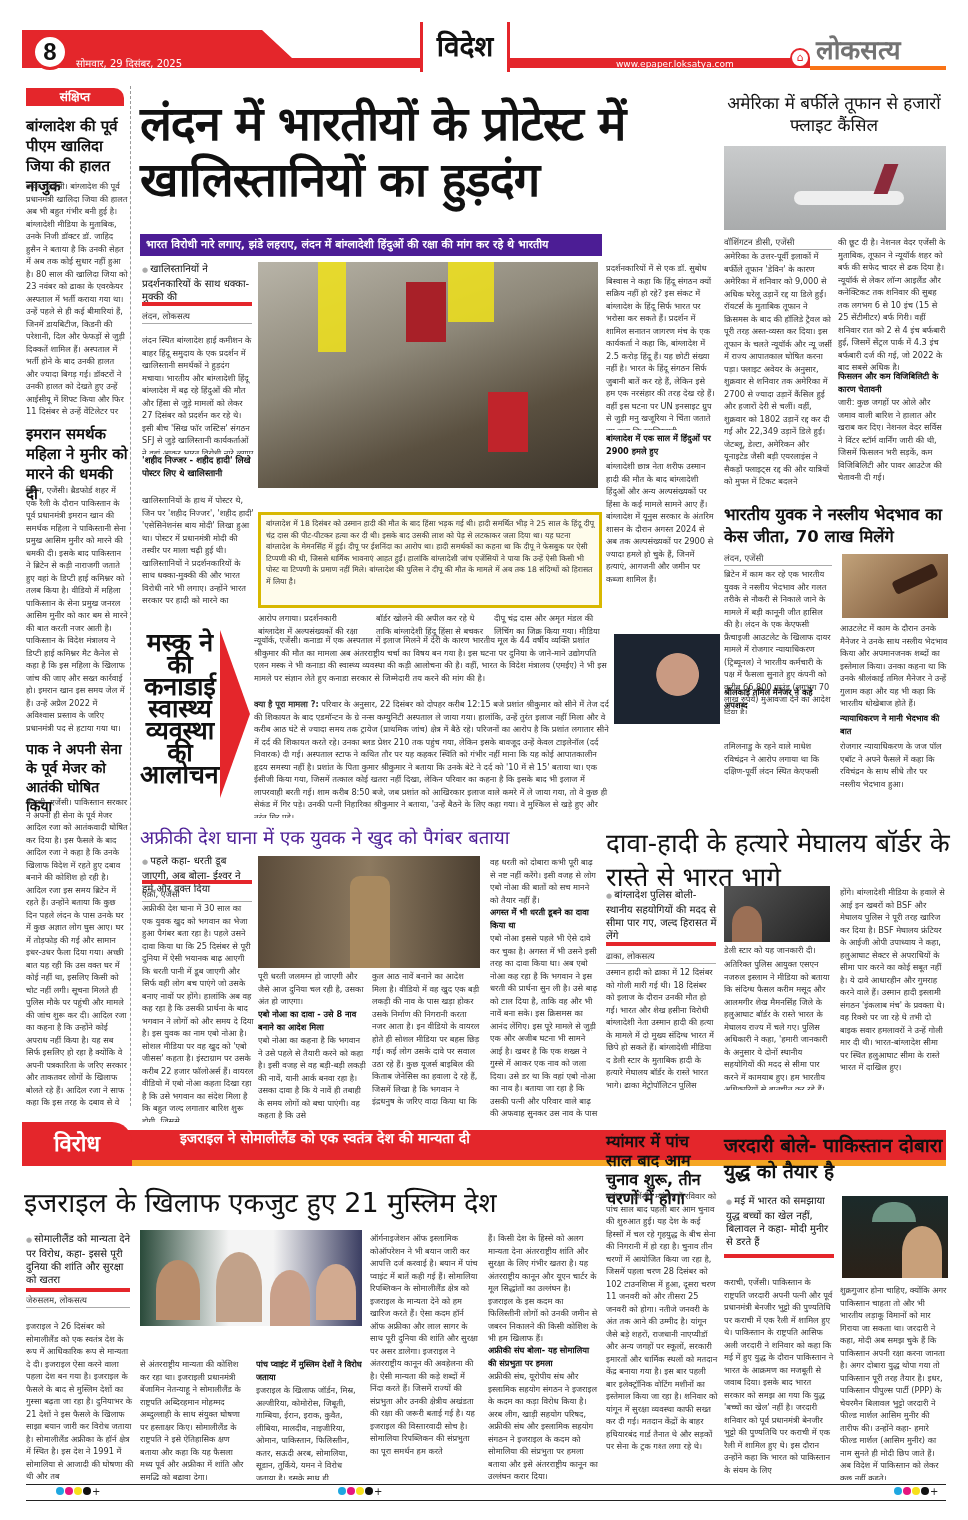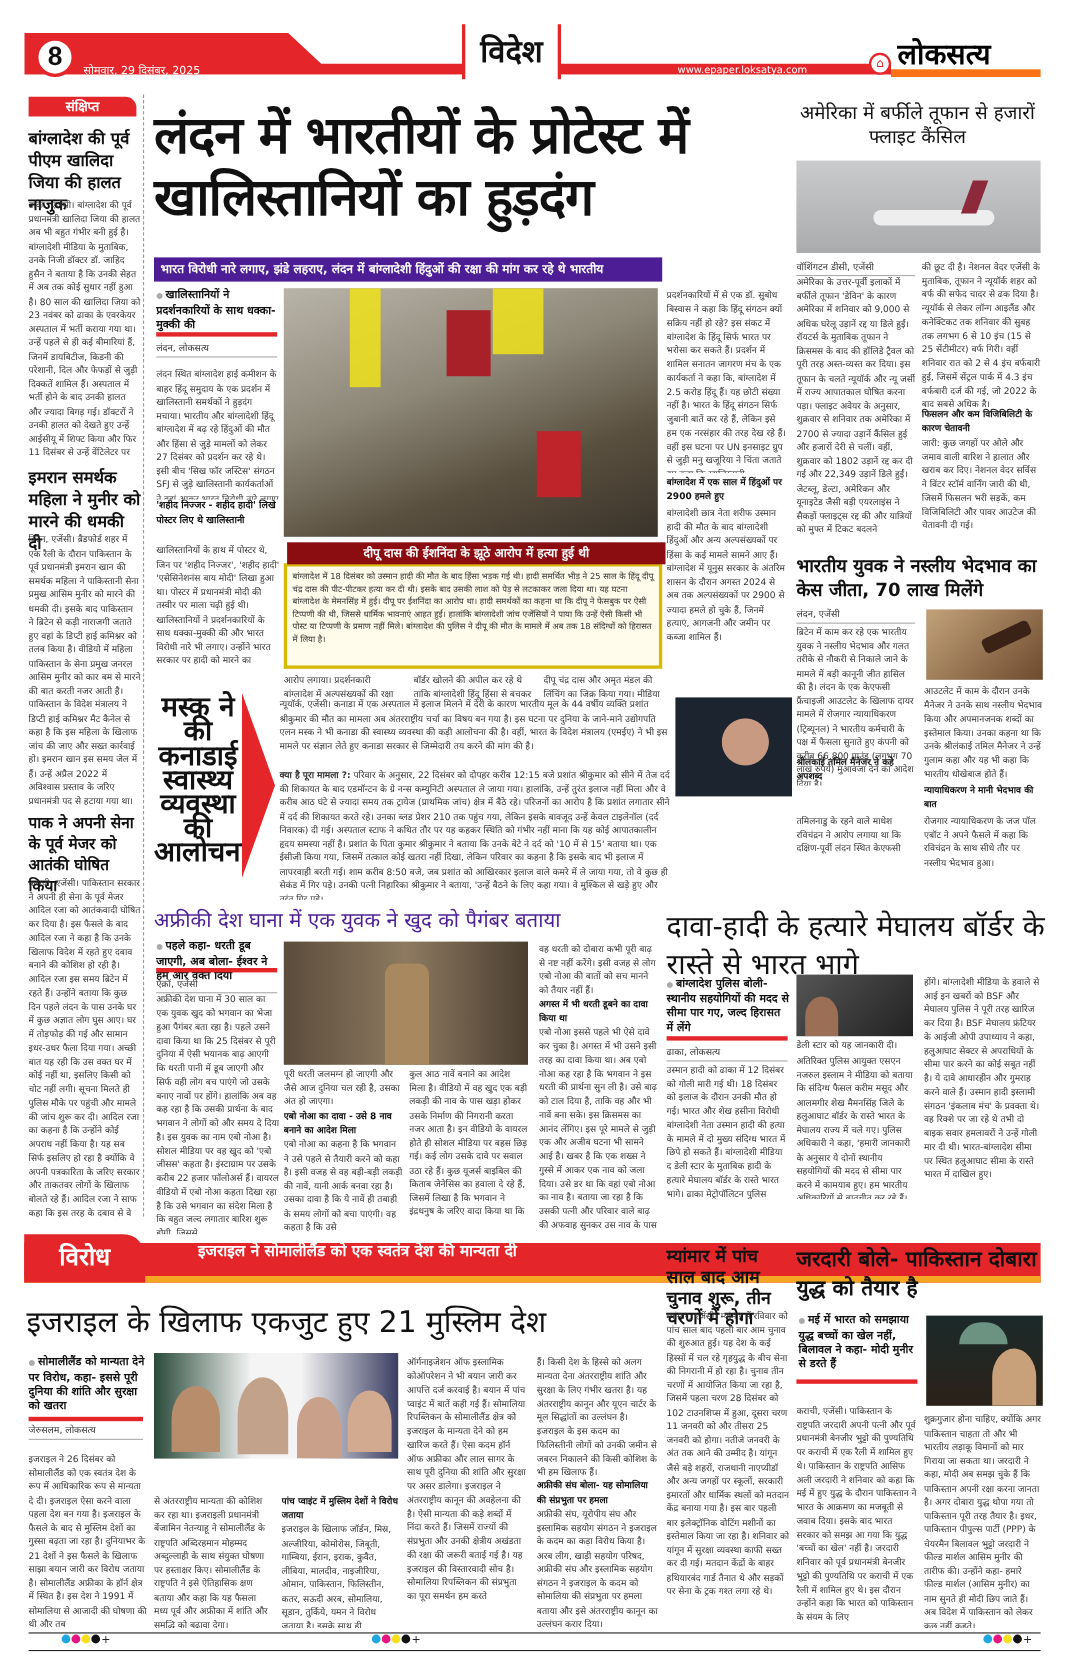--- a/index.html
+++ b/index.html
@@ -4,29 +4,29 @@
 <style>
 *{box-sizing:border-box;margin:0;padding:0}
 body{width:968px;height:1520px;background:#fff;font-family:"DejaVu Sans",sans-serif;color:#222;position:relative;overflow:hidden}
 .abs{position:absolute}
 .hdr-bar{left:22px;top:30px;width:920px;height:38px;}
 .red{background:#e4262b}
 .pg-circle{left:32px;top:34px;width:36px;height:36px;border-radius:50%;background:#fff;border:3px solid #e4262b;font:bold 24px "Liberation Sans",sans-serif;text-align:center;line-height:30px;color:#111}
 .hdr-date{left:76px;top:56px;font-size:10px;color:#fff;font-weight:normal}
 .hdr-sec{left:420px;top:22px;width:90px;height:50px;background:#fff;border-left:3px solid #e4262b;border-right:3px solid #e4262b;font:bold 28px "DejaVu Sans",sans-serif;text-align:center;line-height:50px;color:#111}
 .hdr-url{left:616px;top:59px;font-size:9px;color:#fff;font-weight:normal}
-.logo{left:810px;top:30px;width:136px;height:40px;background:#fff;font:bold 26px "DejaVu Sans",sans-serif;color:#000000;line-height:40px;padding-left:6px;border-bottom:7px solid #f97316}
+.logo{left:810px;top:30px;width:136px;height:40px;background:#fff;font:bold 26px "DejaVu Sans",sans-serif;color:#737373;line-height:40px;padding-left:6px;border-bottom:4px solid #f97316}
 .logo-icon{left:790px;top:48px;width:20px;height:20px;border-radius:50%;background:#fff;border:2px solid #e4262b;color:#e4262b;font-size:11px;text-align:center;line-height:15px}
 .col-rule{border-left:1px dashed #999}
 .sankship{left:26px;top:88px;width:98px;height:18px;background:#e4262b;color:#fff;font-weight:bold;font-size:12px;text-align:center;line-height:18px;border-radius:0 10px 0 0}
 .h-side{font-weight:bold;font-size:15px;line-height:20px;color:#111}
 .txt{font-size:8.2px;line-height:12.5px;color:#333;overflow:hidden}
 .main-head{left:140px;top:96px;width:570px;font:bold 47px "DejaVu Sans",sans-serif;line-height:56px;color:#111;letter-spacing:-1px}
 .subbar{left:140px;top:234px;width:462px;height:22px;background:#4c1d95;color:#fff;font-weight:bold;font-size:11px;line-height:22px;padding-left:6px;white-space:nowrap;overflow:hidden}
-.bullet{font-weight:bold;font-size:10px;line-height:13px;color:#111}
+.bullet{font-weight:normal;font-size:10px;line-height:13px;color:#111}
 .bullet:before{content:"● ";color:#aaa;font-size:7px}
 .redline{height:4px;background:#e4262b}
 .dateline{font-size:8.5px;color:#333;border-bottom:1px solid #aaa;padding-bottom:2px}
 .photo{background:#777;overflow:hidden}
 .boxcap{left:258px;top:492px;width:344px;height:112px;border:3px solid #d8b800;background:#fffceb}
 .boxcap-title{background:#8b0d12;color:#fff;font-weight:bold;font-size:11px;line-height:20px;text-align:center;position:absolute;left:0;top:-22px;width:344px}
 .side-title{font-weight:bold;font-size:25px;line-height:22px;color:#111}
 .redarrow{width:0;height:0;border-top:96px solid transparent;border-bottom:96px solid transparent;border-left:80px solid #e4262b}
 .sub-bold{font-weight:bold;color:#111}
 .virodh-bar{left:22px;top:1130px;width:924px;height:36px;background:#e4262b;border-bottom:6px solid #f5a623}
@@ -67,21 +67,20 @@
 <div class="abs txt sub-bold" style="left:142px;top:454px;width:112px;height:38px;font-size:8.6px">'शहीद निज्जर - शहीद हादी' लिखे पोस्टर लिए थे खालिस्तानी</div>
 <div class="abs txt" style="left:142px;top:494px;width:112px;height:118px">खालिस्तानियों के हाथ में पोस्टर थे, जिन पर 'शहीद निज्जर', 'शहीद हादी' 'एसेसिनेशनंस बाय मोदी' लिखा हुआ था। पोस्टर में प्रधानमंत्री मोदी की तस्वीर पर माला चढ़ी हुई थी। खालिस्तानियों ने प्रदर्शनकारियों के साथ धक्का-मुक्की की और भारत विरोधी नारे भी लगाए। उन्होंने भारत सरकार पर हादी को मारने का</div>
 
 <div class="abs photo" style="left:258px;top:262px;width:340px;height:226px;background:linear-gradient(160deg,#b8b4a8 0%,#8d8778 40%,#5a5040 70%,#3a332a 100%)">
   <div style="position:absolute;left:60px;top:0;width:28px;height:90px;background:#f0e21a;opacity:.85"></div>
   <div style="position:absolute;left:190px;top:0;width:46px;height:60px;background:#f0e21a;opacity:.85"></div>
   <div style="position:absolute;left:148px;top:20px;width:40px;height:60px;background:#a82028"></div>
   <div style="position:absolute;left:230px;top:130px;width:40px;height:60px;background:#c0242b"></div>
 </div>
 <div class="abs boxcap" style="top:512px;height:96px">
-  <div class="boxcap-title">दीपू दास की ईशनिंदा के झूठे आरोप में हत्या हुई थी</div>
   <div class="txt" style="padding:3px 5px;font-size:7.6px;line-height:11.5px;height:90px">बांग्लादेश में 18 दिसंबर को उस्मान हादी की मौत के बाद हिंसा भड़क गई थी। हादी समर्थित भीड़ ने 25 साल के हिंदू दीपू चंद्र दास की पीट-पीटकर हत्या कर दी थी। इसके बाद उसकी लाश को पेड़ से लटकाकर जला दिया था। यह घटना बांग्लादेश के मेमनसिंह में हुई। दीपू पर ईशनिंदा का आरोप था। हादी समर्थकों का कहना था कि दीपू ने फेसबुक पर ऐसी टिप्पणी की थी, जिससे धार्मिक भावनाएं आहत हुईं। हालांकि बांग्लादेशी जांच एजेंसियों ने पाया कि उन्हें ऐसी किसी भी पोस्ट या टिप्पणी के प्रमाण नहीं मिले। बांग्लादेश की पुलिस ने दीपू की मौत के मामले में अब तक 18 संदिग्धों को हिरासत में लिया है।</div>
 </div>
 <div class="abs txt" style="left:258px;top:612px;width:108px;height:26px">आरोप लगाया। प्रदर्शनकारी बांग्लादेश में अल्पसंख्यकों की रक्षा की मांग कर रहे थे। वे भारत से</div>
 <div class="abs txt" style="left:376px;top:612px;width:108px;height:26px">बॉर्डर खोलने की अपील कर रहे थे ताकि बांग्लादेशी हिंदू हिंसा से बचकर भारत आ सकें। प्रदर्शन में</div>
 <div class="abs txt" style="left:494px;top:612px;width:108px;height:26px">दीपू चंद्र दास और अमृत मंडल की लिंचिंग का जिक्र किया गया। मीडिया रिपोर्ट्स के मुताबिक</div>
 
 <div class="abs txt" style="left:606px;top:262px;width:110px;height:168px">प्रदर्शनकारियों में से एक डॉ. सुबोध बिस्वास ने कहा कि हिंदू संगठन क्यों सक्रिय नहीं हो रहे? इस संकट में बांग्लादेश के हिंदू सिर्फ भारत पर भरोसा कर सकते हैं। प्रदर्शन में शामिल सनातन जागरण मंच के एक कार्यकर्ता ने कहा कि, बांग्लादेश में 2.5 करोड़ हिंदू हैं। यह छोटी संख्या नहीं है। भारत के हिंदू संगठन सिर्फ जुबानी बातें कर रहे हैं, लेकिन इसे हम एक नरसंहार की तरह देख रहे हैं। वहीं इस घटना पर UN इनसाइट ग्रुप से जुड़ी मनु खजूरिया ने चिंता जताते हुए कहा कि खालिस्तानी अल्पसंख्यकों की आवाज दबाने की कोशिश कर रहे हैं। यह चौंकाने वाला है।</div>
 <div class="abs txt sub-bold" style="left:606px;top:432px;width:110px;height:26px">बांग्लादेश में एक साल में हिंदुओं पर 2900 हमले हुए</div>
 <div class="abs txt" style="left:606px;top:460px;width:110px;height:178px">बांग्लादेशी छात्र नेता शरीफ उस्मान हादी की मौत के बाद बांग्लादेशी हिंदुओं और अन्य अल्पसंख्यकों पर हिंसा के कई मामले सामने आए हैं। बांग्लादेश में यूनुस सरकार के अंतरिम शासन के दौरान अगस्त 2024 से अब तक अल्पसंख्यकों पर 2900 से ज्यादा हमले हो चुके हैं, जिनमें हत्याएं, आगजनी और जमीन पर कब्जा शामिल हैं।</div>
 

